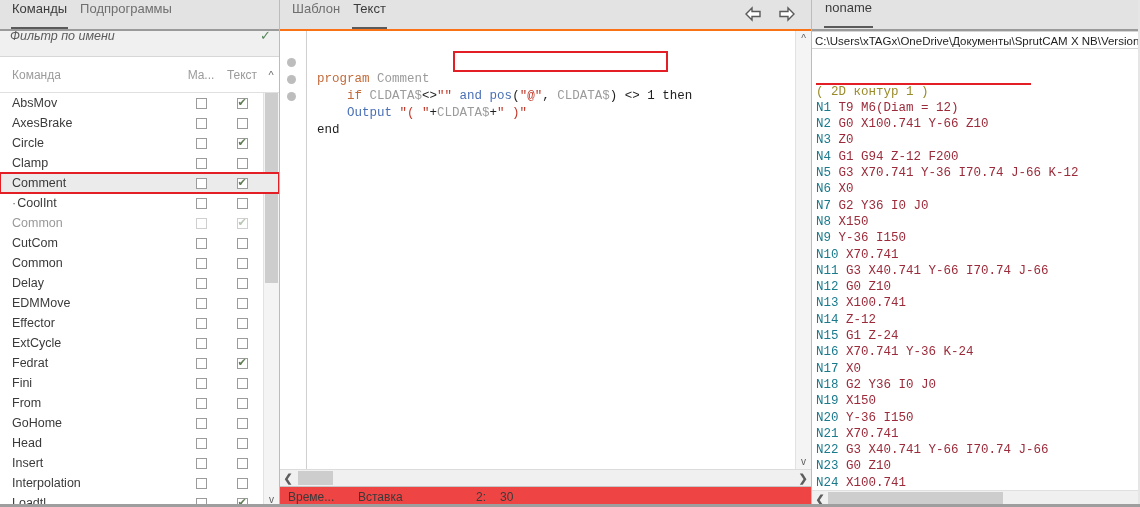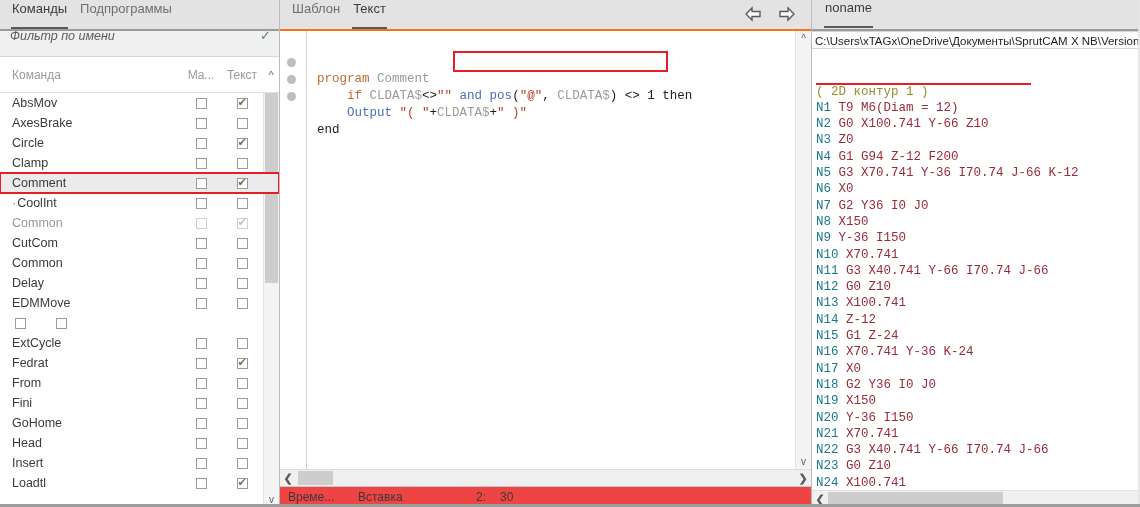--- a/index.html
+++ b/index.html
@@ -480,20 +480,21 @@
             <div class="cmd-name">EDMMove</div>
             <div class="cmd-c1">
               <span class="cbx"></span>
             </div>
             <div class="cmd-c2">
               <span class="cbx"></span>
             </div>
             <div style="width: 16px;"></div>
           </div>
           <div class="cmd-row">
+            <div class="cmd-name">Effector</div>
             <div class="cmd-c1">
               <span class="cbx"></span>
             </div>
             <div class="cmd-c2">
               <span class="cbx"></span>
             </div>
             <div style="width: 16px;"></div>
           </div>
           <div class="cmd-row">
             <div class="cmd-name">ExtCycle</div>
@@ -509,40 +510,40 @@
             <div class="cmd-name">Fedrat</div>
             <div class="cmd-c1">
               <span class="cbx"></span>
             </div>
             <div class="cmd-c2">
               <span class="cbx checked"></span>
             </div>
             <div style="width: 16px;"></div>
           </div>
           <div class="cmd-row">
+            <div class="cmd-name">Fini</div>
+            <div class="cmd-c1">
+              <span class="cbx"></span>
+            </div>
+            <div class="cmd-c2">
+              <span class="cbx"></span>
+            </div>
+            <div style="width: 16px;"></div>
+          </div>
+          <div class="cmd-row">
             <div class="cmd-name">From</div>
             <div class="cmd-c1">
               <span class="cbx"></span>
             </div>
             <div class="cmd-c2">
               <span class="cbx"></span>
             </div>
             <div style="width: 16px;"></div>
           </div>
           <div class="cmd-row">
-            <div class="cmd-name">Fini</div>
-            <div class="cmd-c1">
-              <span class="cbx"></span>
-            </div>
-            <div class="cmd-c2">
-              <span class="cbx"></span>
-            </div>
-            <div style="width: 16px;"></div>
-          </div>
-          <div class="cmd-row">
             <div class="cmd-name">GoHome</div>
             <div class="cmd-c1">
               <span class="cbx"></span>
             </div>
             <div class="cmd-c2">
               <span class="cbx"></span>
             </div>
             <div style="width: 16px;"></div>
           </div>
           <div class="cmd-row">
@@ -550,20 +551,30 @@
             <div class="cmd-c1">
               <span class="cbx"></span>
             </div>
             <div class="cmd-c2">
               <span class="cbx"></span>
             </div>
             <div style="width: 16px;"></div>
           </div>
           <div class="cmd-row">
             <div class="cmd-name">Insert</div>
+            <div class="cmd-c1">
+              <span class="cbx"></span>
+            </div>
+            <div class="cmd-c2">
+              <span class="cbx"></span>
+            </div>
+            <div style="width: 16px;"></div>
+          </div>
+          <div class="cmd-row">
+            <div class="cmd-name">Interpolation</div>
             <div class="cmd-c1">
               <span class="cbx"></span>
             </div>
             <div class="cmd-c2">
               <span class="cbx"></span>
             </div>
             <div style="width: 16px;"></div>
           </div>
           <div class="cmd-row">
             <div class="cmd-name">Loadtl</div>

